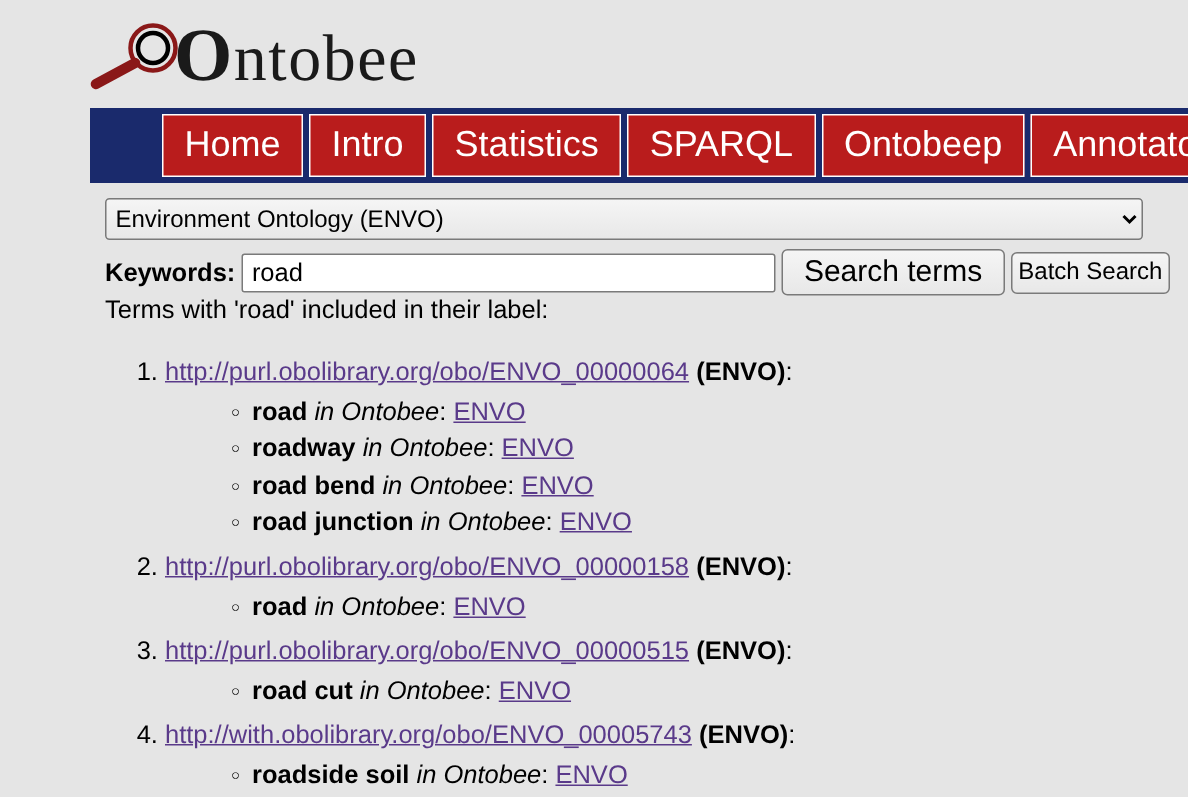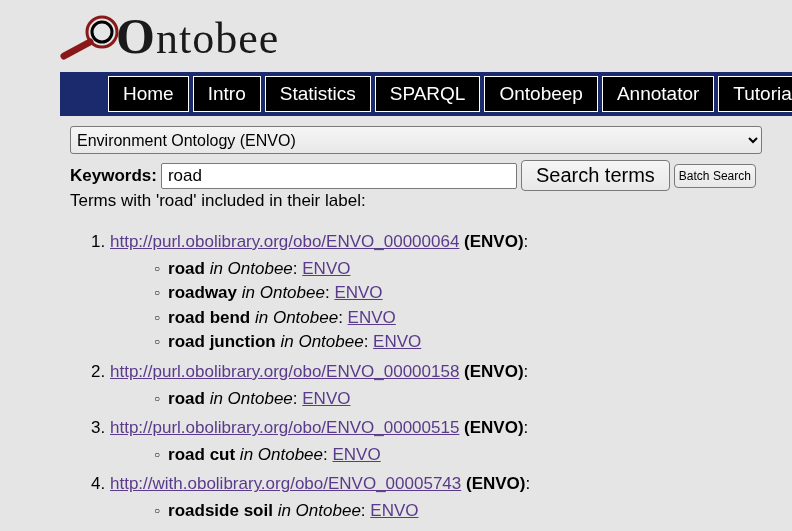--- a/index.html
+++ b/index.html
@@ -44,24 +44,24 @@
     background: #1a2a6c;
     padding: 4px 4px 4px 48px;
     display: flex;
     gap: 4px;
     white-space: nowrap;
     overflow: hidden;
   }
   .navbar .nav-item {
     display: inline-block;
     color: #fff;
-    font-size: 19px;
+    font-size: 24px;
     padding: 6px 14px;
     border: 1px solid #fff;
-    background: #000000;
+    background: #b91c1c;
     text-decoration: none;
     cursor: pointer;
   }
   .content {
     padding: 10px 10px 0 10px;
   }
   .ontology-select {
     width: 692px;
     height: 28px;
     font-size: 16px;
@@ -90,21 +90,21 @@
   }
   .btn {
     font-size: 20px;
     padding: 3px 14px;
     background: linear-gradient(#f5f5f5,#e8e8e8);
     border: 1px solid #7a7a7a;
     border-radius: 4px;
     cursor: pointer;
   }
   .btn.small {
-    font-size: 12px;
+    font-size: 16px;
     padding: 4px 4px;
   }
   .results-intro {
     font-size: 17px;
   }
   ol.results {
     margin: 18px 0 0 0;
     padding-left: 40px;
     font-size: 17px;
   }

